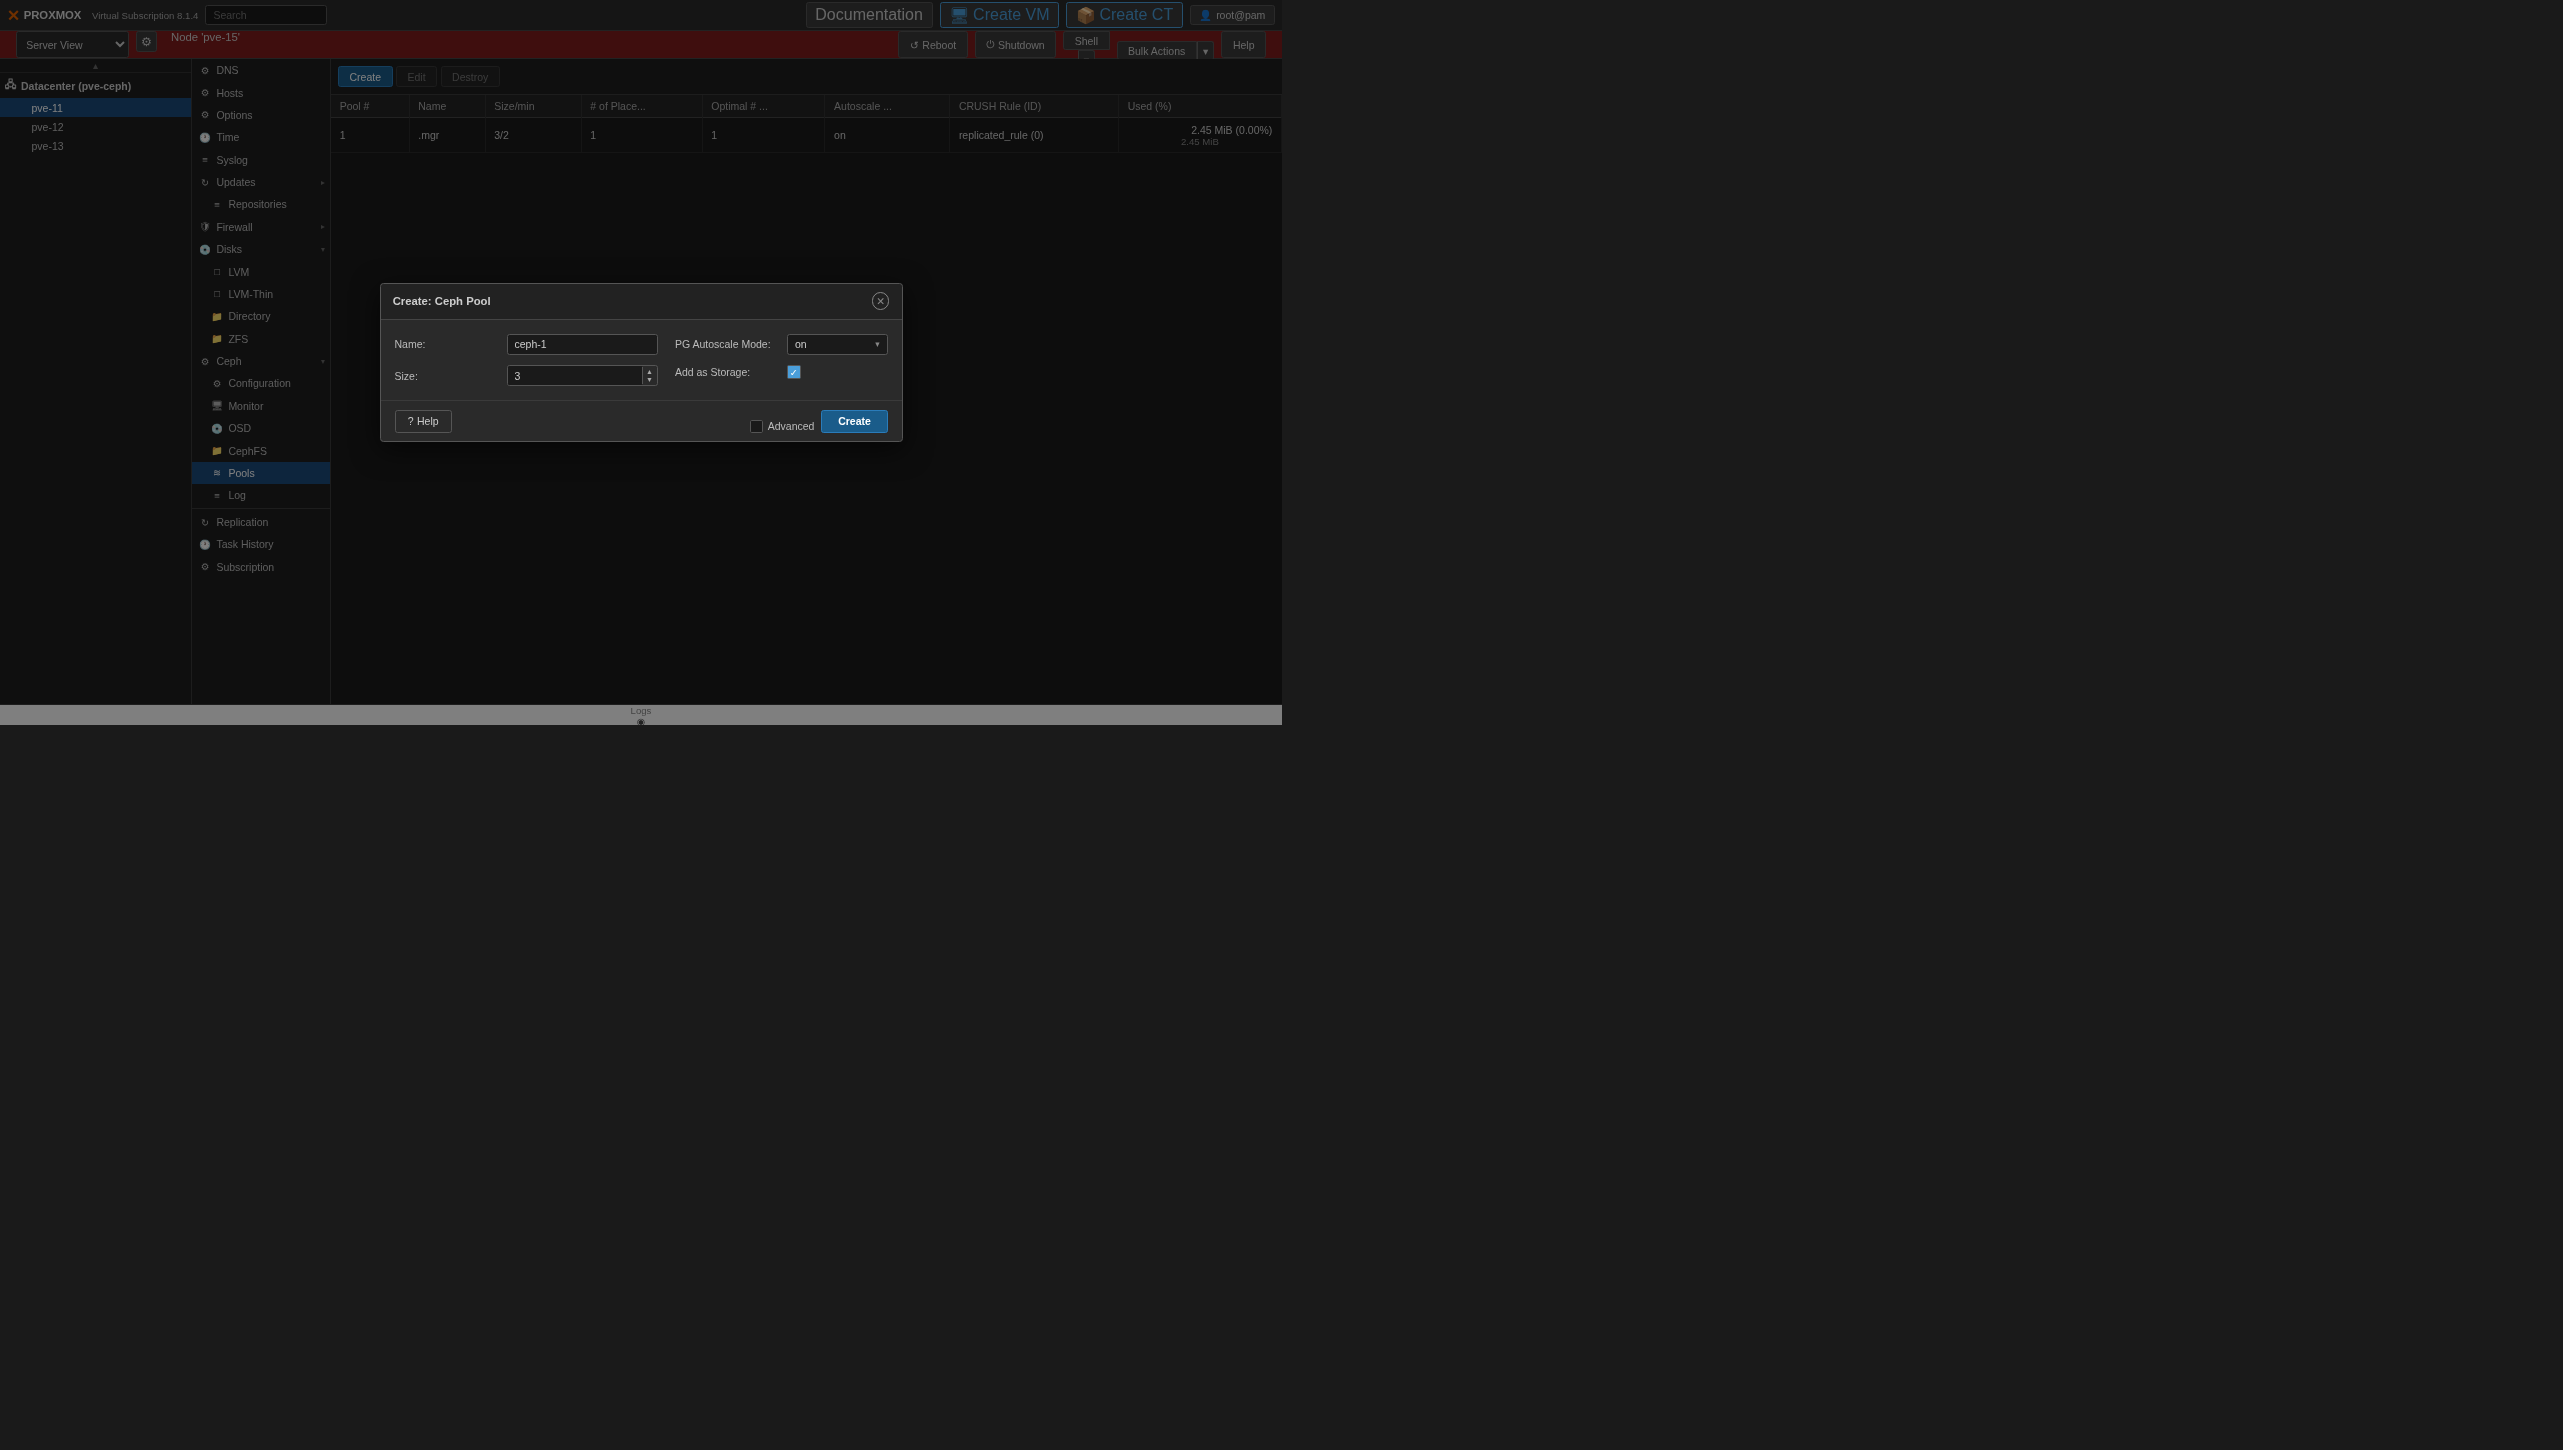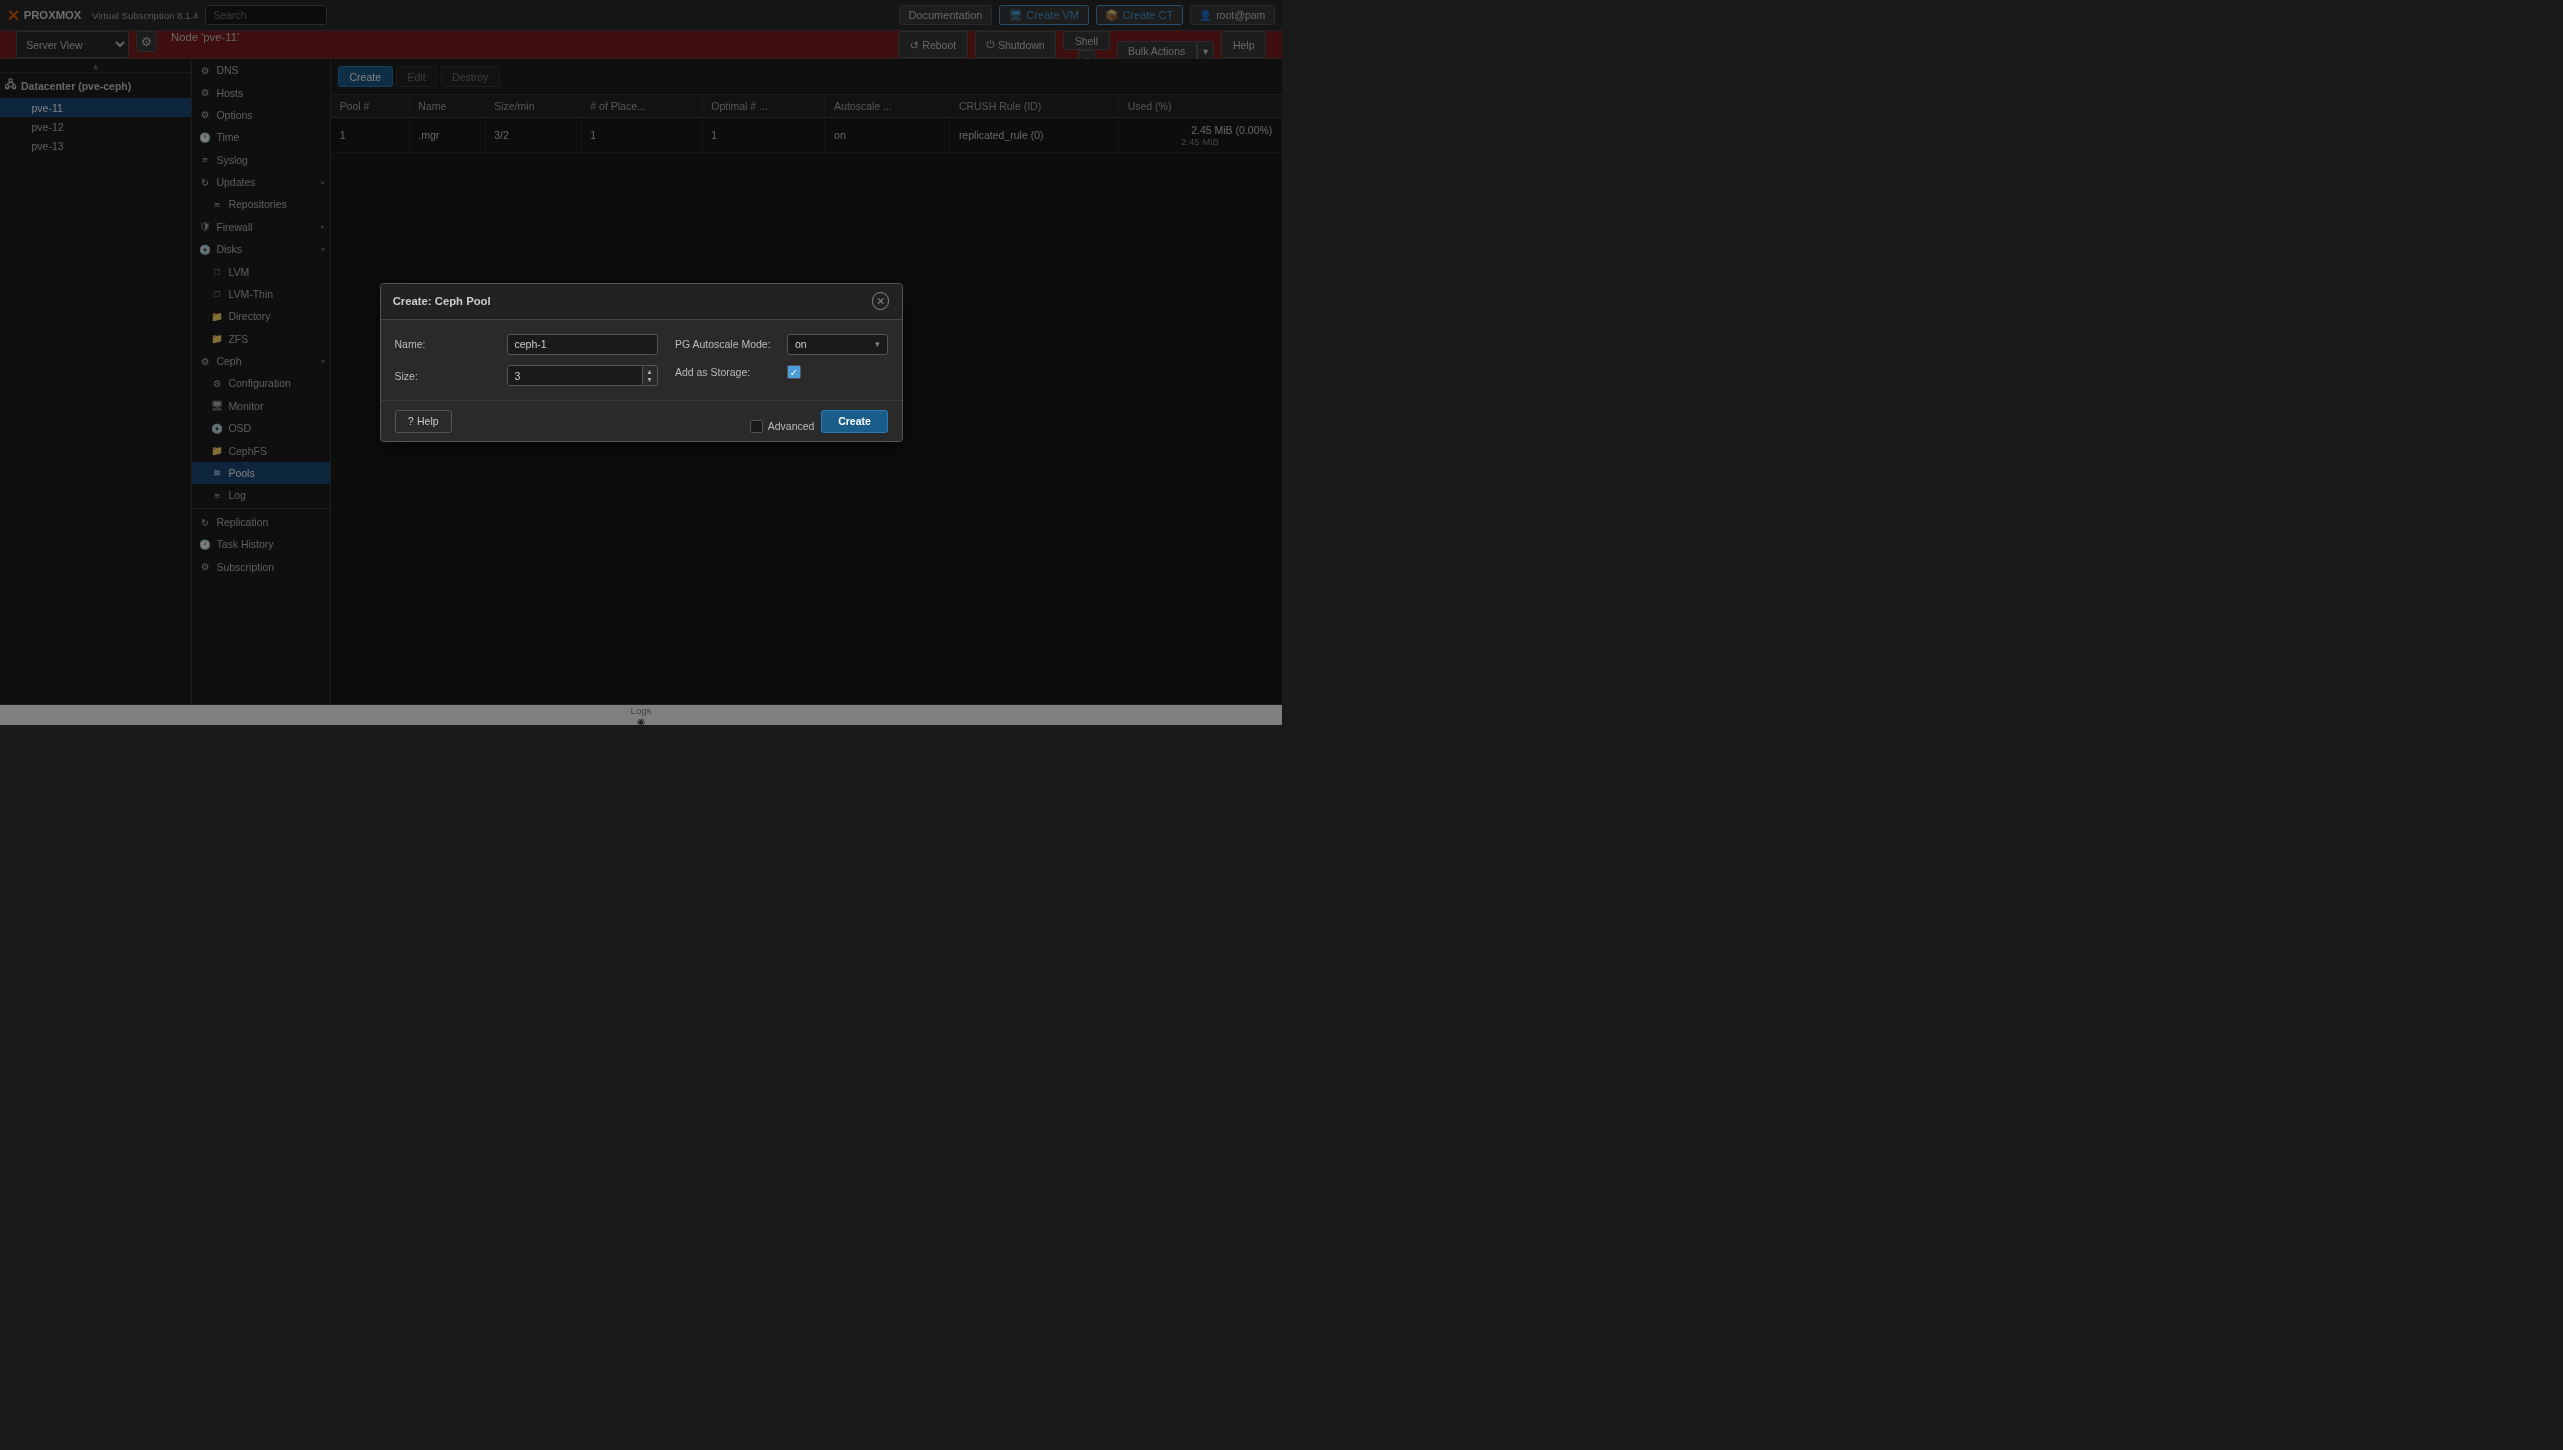--- a/index.html
+++ b/index.html
@@ -50,21 +50,21 @@
       font-size: 10.5px;
     }
     .topbar-spacer { flex: 1; }
     .topbar-btn {
       background: #3a3a3a;
       border: 0.9px solid #555;
       color: #ccc;
       padding: 2.6px 8.7px;
       border-radius: 2.6px;
       cursor: pointer;
-      font-size: 11px;
+      font-size: 16px;
       display: flex;
       align-items: center;
       gap: 3.5px;
       white-space: nowrap;
     }
     .topbar-btn.create-vm { border-color: #4a9eda; color: #4a9eda; }
     .topbar-btn.create-ct { border-color: #4a9eda; color: #4a9eda; }
     .user-btn {
       background: #3a3a3a;
       border: 0.9px solid #555;
@@ -507,21 +507,21 @@
     <span>👤</span>
     <span>root@pam</span>
   </button>
 </div>
 
 <div class="secondbar">
   <select class="server-view-select">
     <option>Server View</option>
   </select>
   <button class="gear-btn">⚙</button>
-  <span class="node-label">Node 'pve-11'</span>
+  <span class="node-label">Node 'pve-15'</span>
   <div class="secondbar-spacer"></div>
   <button class="action-btn">
     <span>↺</span>
     <span>Reboot</span>
   </button>
   <button class="action-btn">
     <span>⏻</span>
     <span>Shutdown</span>
   </button>
   <div class="shell-split">

